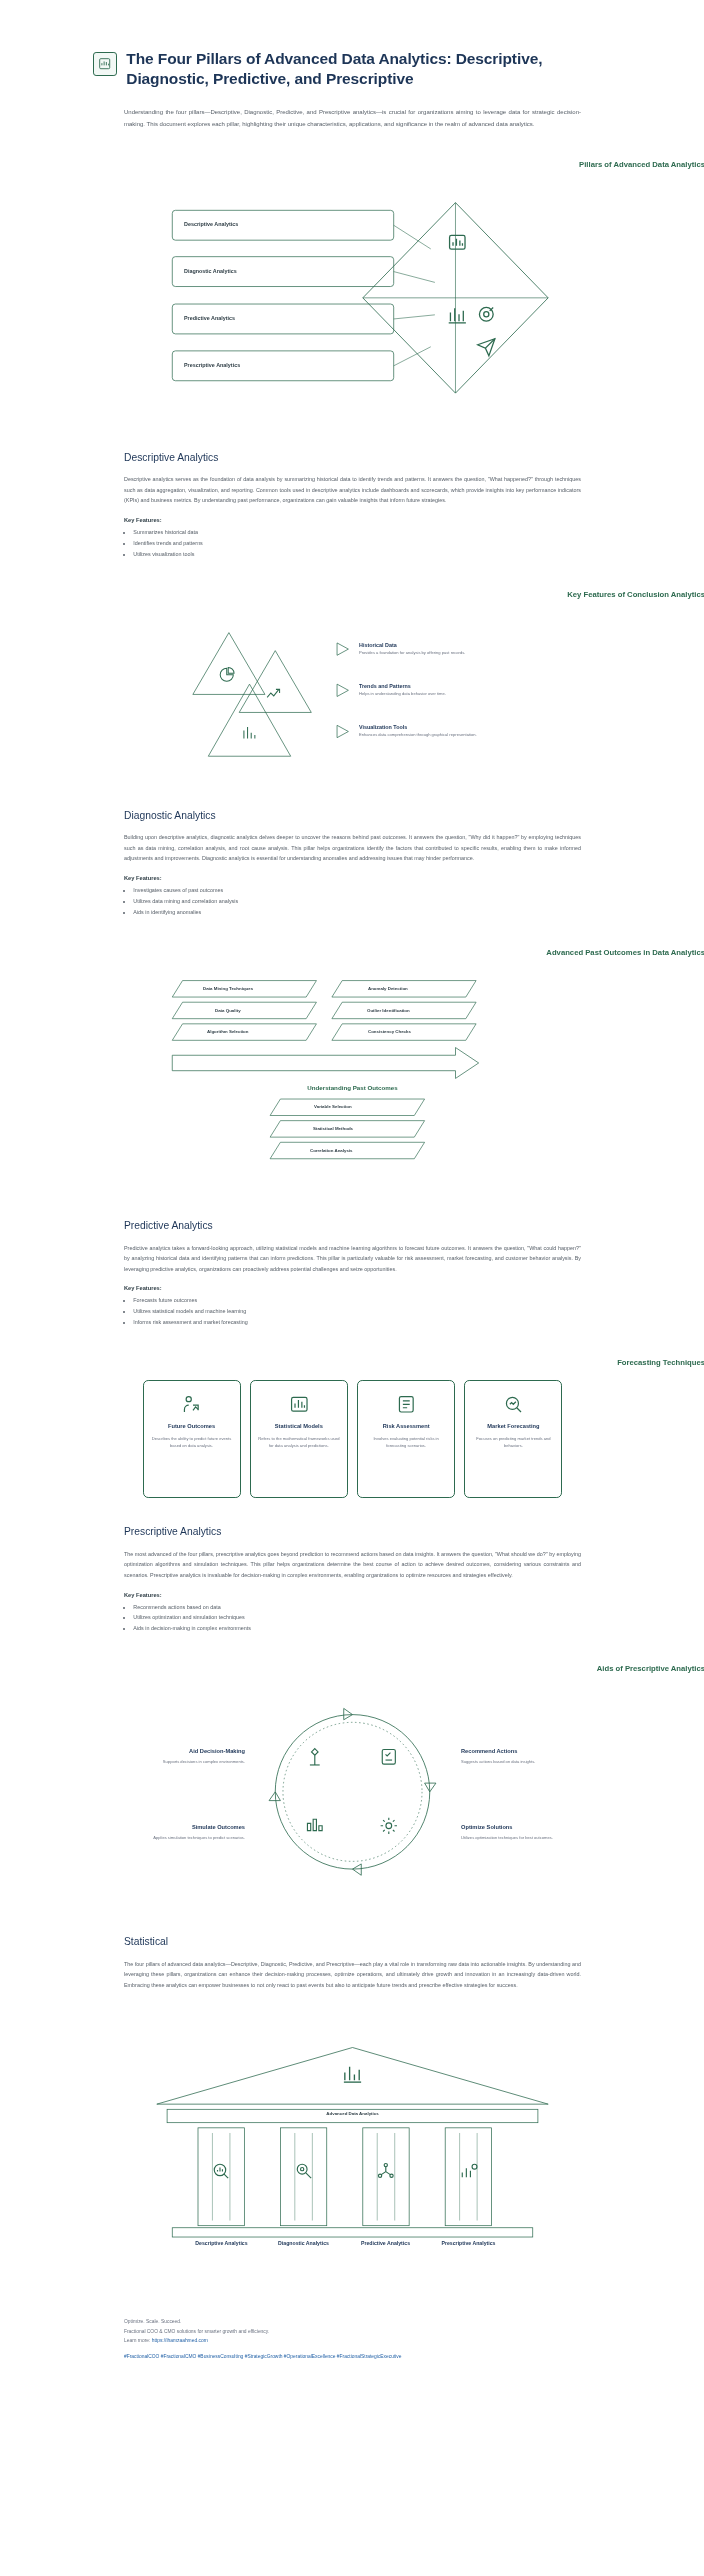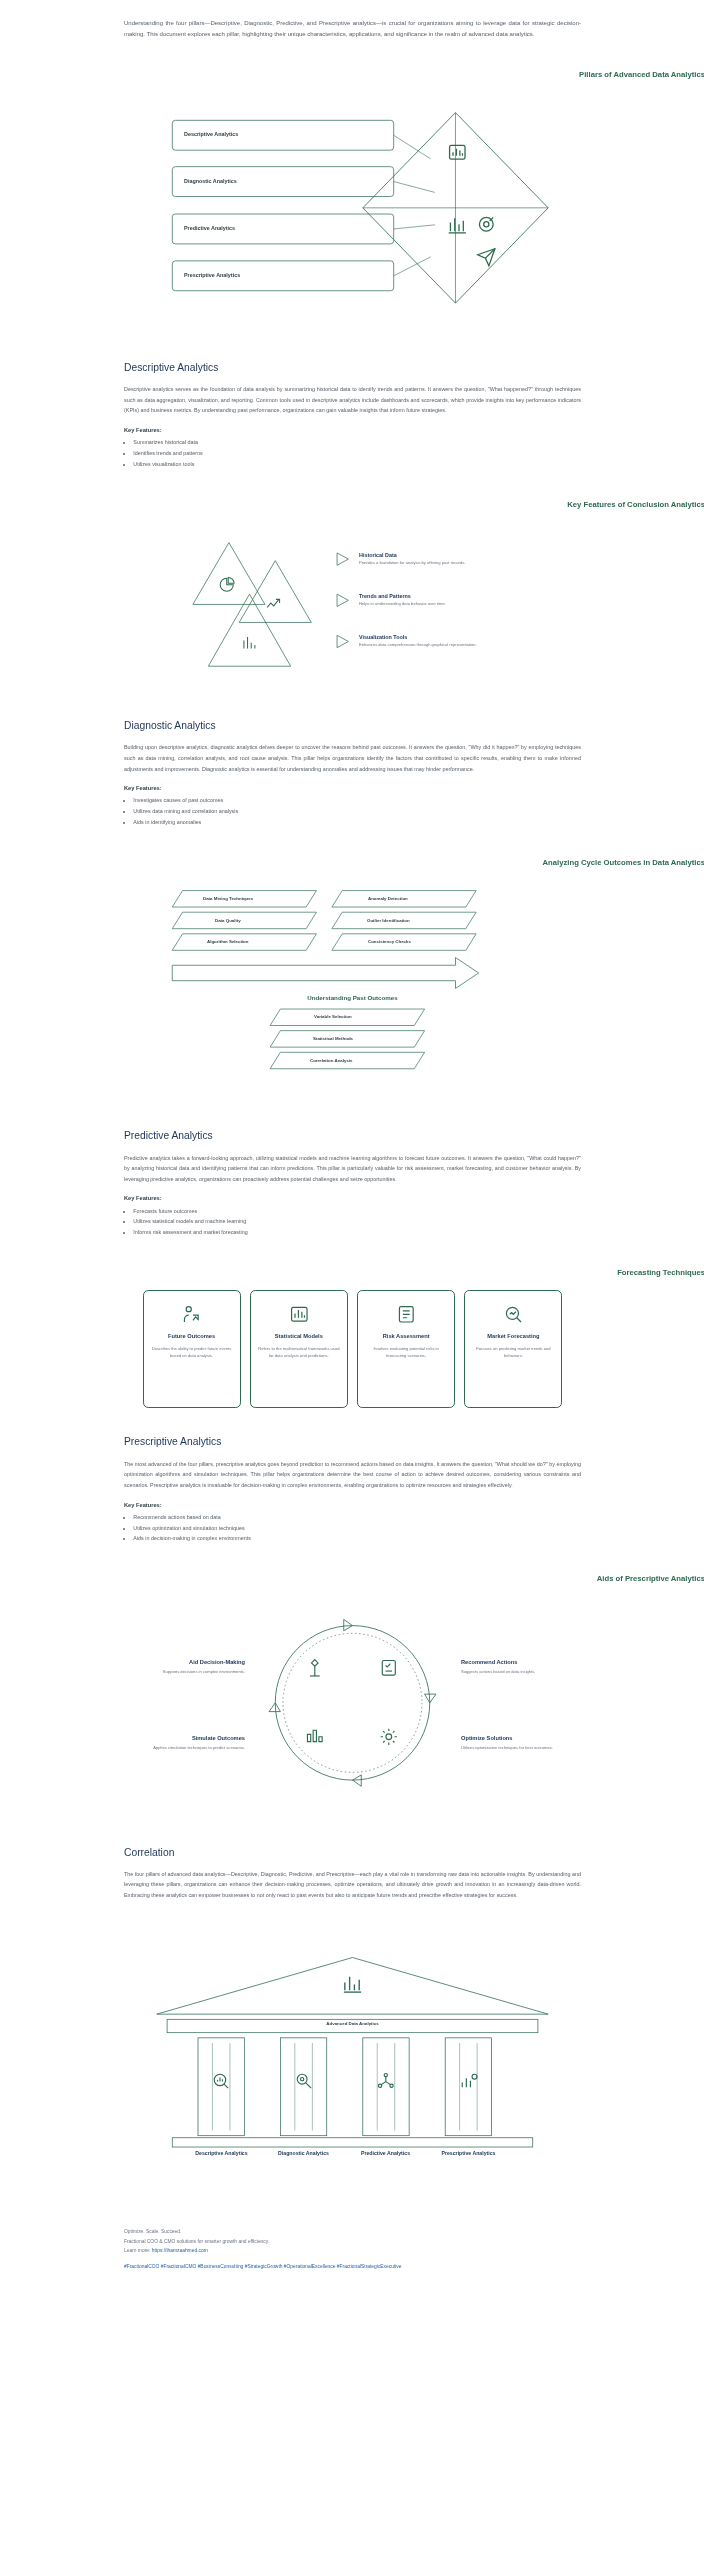--- a/index.html
+++ b/index.html
@@ -154,20 +154,29 @@
 
   .mid-heading {
     text-align: center; font-size: 6.2px; font-weight: 700; color: #2d6a4f; margin: 0;
   }
 </style>
 </head>
 <body>
 
 <div class="page">
 
+  <div class="title-row">
+    <div class="title-badge">
+      <svg width="13.4" height="13.4" viewBox="0 0 24 24" fill="none" stroke="#2d6a4f" stroke-width="1.6">
+        <rect x="3" y="3" width="18" height="18" rx="2"></rect>
+        <path d="M7 15v-4M11 15V8M15 15v-6M19 15v-3"></path>
+      </svg>
+    </div>
+    <h1 class="doc-title">The Four Pillars of Advanced Data Analytics: Descriptive, Diagnostic, Predictive, and Prescriptive</h1>
+  </div>
 
   <div class="intro">Understanding the four pillars—Descriptive, Diagnostic, Predictive, and Prescriptive analytics—is crucial for organizations aiming to leverage data for strategic decision-making. This document explores each pillar, highlighting their unique characteristics, applications, and significance in the realm of advanced data analytics.</div>
 
   <div class="graphic-block">
     <div class="graphic-title">Pillars of Advanced Data Analytics</div>
     <div class="pillars-wrap">
       <svg width="515" height="242" viewBox="0 0 1000 470">
 
         <polygon points="700,40 880,225 700,410 520,225" fill="none" stroke="#2d6a4f" stroke-width="1.6"></polygon>
 
@@ -285,21 +294,21 @@
     <p class="body-text">Building upon descriptive analytics, diagnostic analytics delves deeper to uncover the reasons behind past outcomes. It answers the question, "Why did it happen?" by employing techniques such as data mining, correlation analysis, and root cause analysis. This pillar helps organizations identify the factors that contributed to specific results, enabling them to make informed adjustments and improvements. Diagnostic analytics is essential for understanding anomalies and addressing issues that may hinder performance.</p>
     <p class="kf-label">Key Features:</p>
     <ul class="kf-list">
       <li>Investigates causes of past outcomes</li>
       <li>Utilizes data mining and correlation analysis</li>
       <li>Aids in identifying anomalies</li>
     </ul>
   </div>
 
   <div class="graphic-block">
-    <div class="graphic-title">Analyzing Cycle Outcomes in Data Analytics</div>
+    <div class="graphic-title">Advanced Past Outcomes in Data Analytics</div>
     <div class="par-wrap">
       <svg width="515" height="222" viewBox="0 0 1000 430">
 
         <polygon points="170,20 430,20 410,52 150,52" fill="none" stroke="#2d6a4f" stroke-width="1.3"></polygon>
         <polygon points="170,62 430,62 410,94 150,94" fill="none" stroke="#2d6a4f" stroke-width="1.3"></polygon>
         <polygon points="170,104 430,104 410,136 150,136" fill="none" stroke="#2d6a4f" stroke-width="1.3"></polygon>
 
         <polygon points="480,20 740,20 720,52 460,52" fill="none" stroke="#2d6a4f" stroke-width="1.3"></polygon>
         <polygon points="480,62 740,62 720,94 460,94" fill="none" stroke="#2d6a4f" stroke-width="1.3"></polygon>
         <polygon points="480,104 740,104 720,136 460,136" fill="none" stroke="#2d6a4f" stroke-width="1.3"></polygon>
@@ -460,21 +469,21 @@
         <p>Utilizes optimization techniques for best outcomes.</p>
       </div>
       <div class="cycle-label cl-left" style="left:52px;top:138px;">
         <h4>Simulate Outcomes</h4>
         <p>Applies simulation techniques to predict scenarios.</p>
       </div>
     </div>
   </div>
 
   <div class="section">
-    <h2 class="section-title">Correlation</h2>
+    <h2 class="section-title">Statistical</h2>
     <p class="body-text">The four pillars of advanced data analytics—Descriptive, Diagnostic, Predictive, and Prescriptive—each play a vital role in transforming raw data into actionable insights. By understanding and leveraging these pillars, organizations can enhance their decision-making processes, optimize operations, and ultimately drive growth and innovation in an increasingly data-driven world. Embracing these analytics can empower businesses to not only react to past events but also to anticipate future trends and prescribe effective strategies for success.</p>
   </div>
 
   <div class="graphic-block">
     <div class="temple-wrap">
       <svg width="515" height="237" viewBox="0 0 1000 460">
 
         <polygon points="500,30 880,140 120,140" fill="none" stroke="#2d6a4f" stroke-width="1.5"></polygon>
 
         <rect x="140" y="150" width="720" height="26" fill="none" stroke="#2d6a4f" stroke-width="1.4"></rect>

